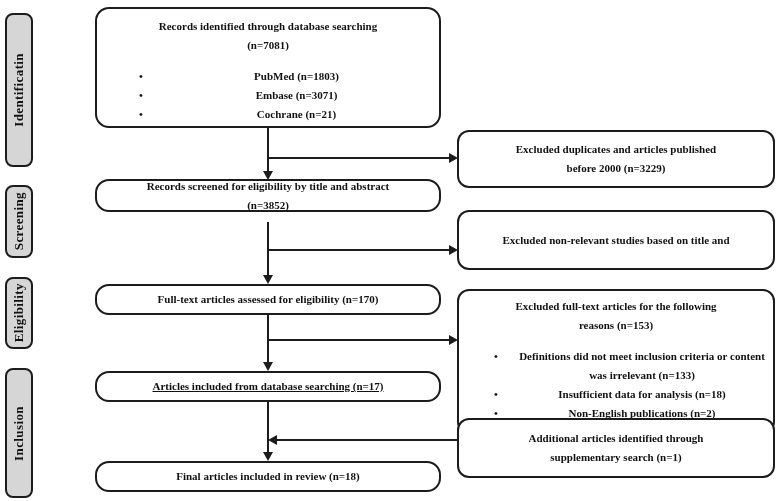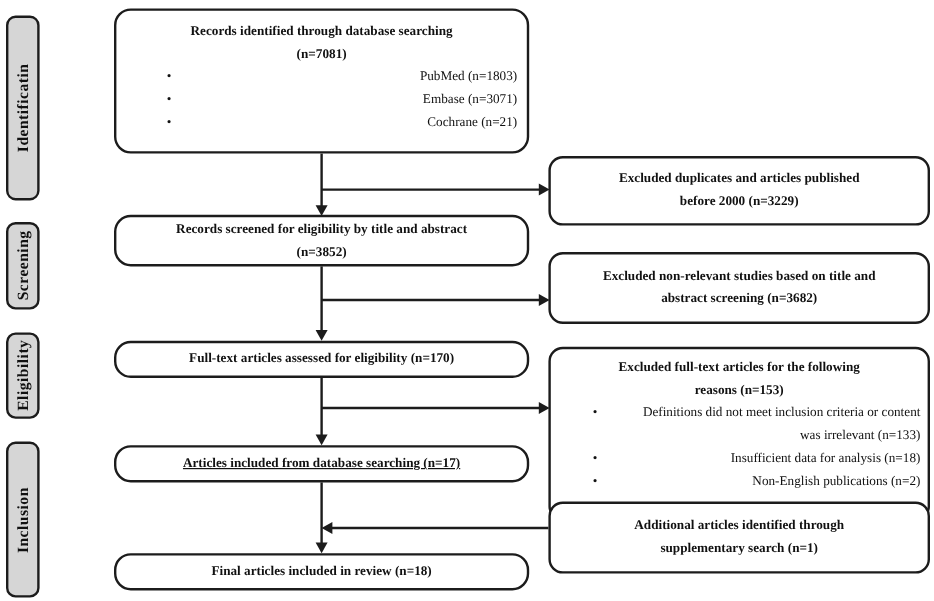--- a/index.html
+++ b/index.html
@@ -53,44 +53,44 @@
   .box.main  { left: 95px;  width: 346px; border-radius: 14px; }
   .box.side  { left: 457px; width: 318px; border-radius: 12px; }
   .box-title {
     font-weight: bold;
     text-align: center;
     padding: 0 6px;
   }
   .box-title .line { display: block; }
   ul.bullets {
     list-style: none;
-    margin: 0;
+    margin: 12px;
     padding: 0;
-    text-align: right;
-    font-weight: normal;
+    text-align: center;
+    font-weight: bold;
   }
   ul.bullets li {
     position: relative;
     padding-left: 25px;
   }
   ul.bullets li::before {
     content: "\2022";
     position: absolute;
     left: 2px;
     top: 0;
   }
   .box.main ul.bullets { margin-left: 40px; margin-right: 8px; }
   .box.side ul.bullets { margin-left: 33px; margin-right: 6px; }
   
   #stage-1 { top: 13px;  height: 154px; }
   #stage-2 { top: 185px; height: 73px;  }
   #stage-3 { top: 277px; height: 72px;  }
   #stage-4 { top: 368px; height: 130px; }
   #main-1 { top: 7px;   height: 121px; justify-content: flex-start; padding-top: 8px; }
-  #main-2 { top: 179px; height: 43px; }
+  #main-2 { top: 179px; height: 33px; }
   #main-3 { top: 284px; height: 31px; }
   #main-4 { top: 371px; height: 31px; text-decoration: underline; }
   #main-5 { top: 461px; height: 31px; }
   #side-1 { top: 130px; height: 58px;  }
   #side-2 { top: 210px; height: 60px;  }
   #side-3 { top: 289px; height: 145px; justify-content: flex-start; padding-top: 6px; }
   #side-4 { top: 418px; height: 60px;  }
 </style>
 </head>
 <body>
@@ -173,21 +173,20 @@
   <div class="box side" id="side-1">
     <div class="box-title">
       <span class="line">Excluded duplicates and articles published</span>
       <span class="line">before 2000 (n=3229)</span>
     </div>
   </div>
 
   <div class="box side" id="side-2">
     <div class="box-title">
       <span class="line">Excluded non-relevant studies based on title and</span>
-      <span class="line">abstract screening (n=3682)</span>
     </div>
   </div>
 
   <div class="box side" id="side-3">
     <div class="box-title">
       <span class="line">Excluded full-text articles for the following</span>
       <span class="line">reasons (n=153)</span>
     </div>
     <ul class="bullets">
       <li><span>Definitions did not meet inclusion criteria or content was irrelevant (n=133)</span></li>

